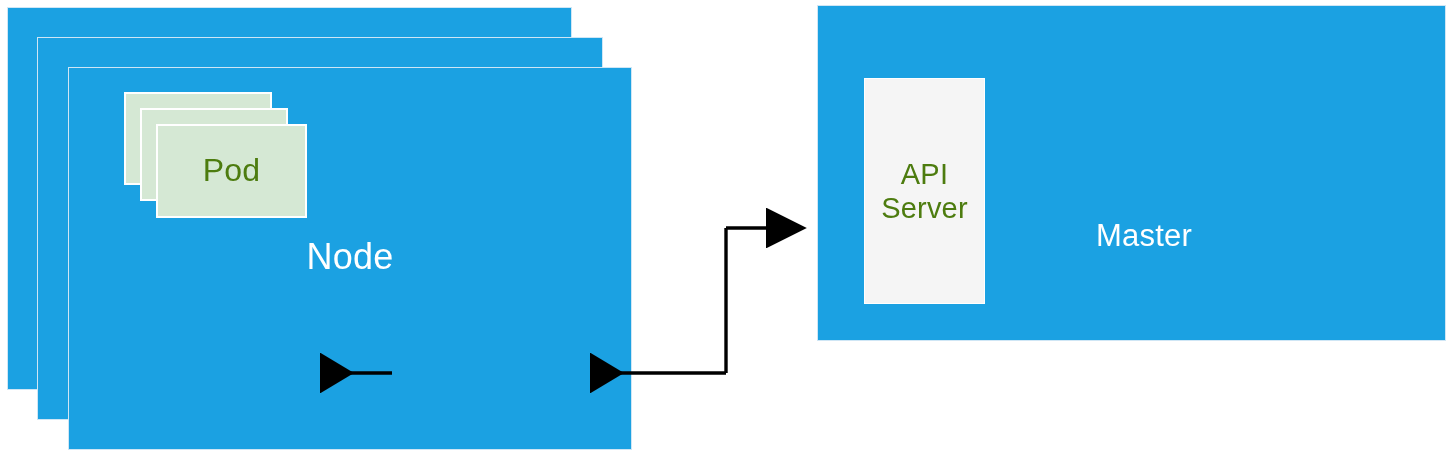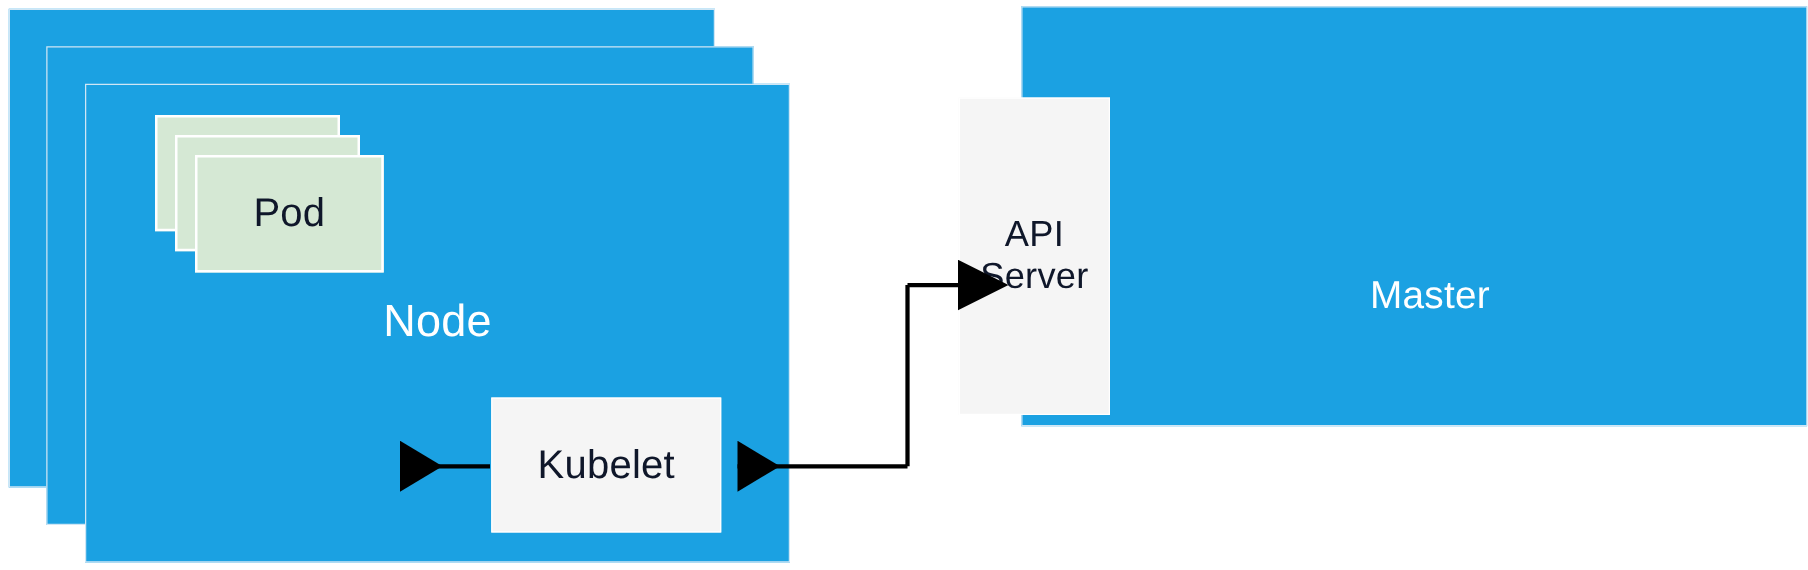--- a/index.html
+++ b/index.html
@@ -35,21 +35,21 @@
     border: 1px solid #ffffff;
   }
   .label {
     position: absolute;
     white-space: pre-line;
     text-align: center;
     line-height: 1.18;
     letter-spacing: 0.2px;
   }
   .label-dark {
-    color: #0f172a;
+    color: #4d7c0f;
   }
   .label-light {
     color: #ffffff;
   }
   .centered {
     left: 0;
     right: 0;
     top: 50%;
     transform: translateY(-50%);
   }
@@ -79,29 +79,26 @@
 
   <div class="box pod-card" style="left:124px; top:92px; width:148px; height:93px;"></div>
 
   <div class="box pod-card" style="left:140px; top:108px; width:148px; height:93px;"></div>
 
   <div class="box pod-card" style="left:156px; top:124px; width:151px; height:94px;">
     <div class="label label-dark centered" style="font-size:32px;">Pod</div>
   </div>
 
 
-  <div class="box grey-box" style="left:393px; top:318px; width:184px; height:108px;">
-    <div class="label label-dark centered" style="font-size:32px;">Kubelet</div>
-  </div>
 
   <div class="box node-card" style="left:817px; top:5px; width:629px; height:336px;">
     <div class="label label-light" style="left:236px; width:180px; top:212px; font-size:31px;">Master</div>
   </div>
 
-  <div class="box grey-box" style="left:767px; top:78px; width:121px; height:254px;">
+  <div class="box grey-box" style="left:864px; top:78px; width:121px; height:226px;">
     <div class="label label-dark centered" style="font-size:29px;">API
 Server</div>
   </div>
 
   <svg class="connectors" viewBox="0 0 1446 456" xmlns="http://www.w3.org/2000/svg">
     <defs>
       <marker id="arrowLeft" markerWidth="12" markerHeight="12" refX="10" refY="6" orient="auto" markerUnits="strokeWidth">
         <path d="M10,0 L10,12 L0,6 Z" fill="#000000"></path>
       </marker>
       <marker id="arrowRight" markerWidth="12" markerHeight="12" refX="10" refY="6" orient="auto" markerUnits="strokeWidth">

